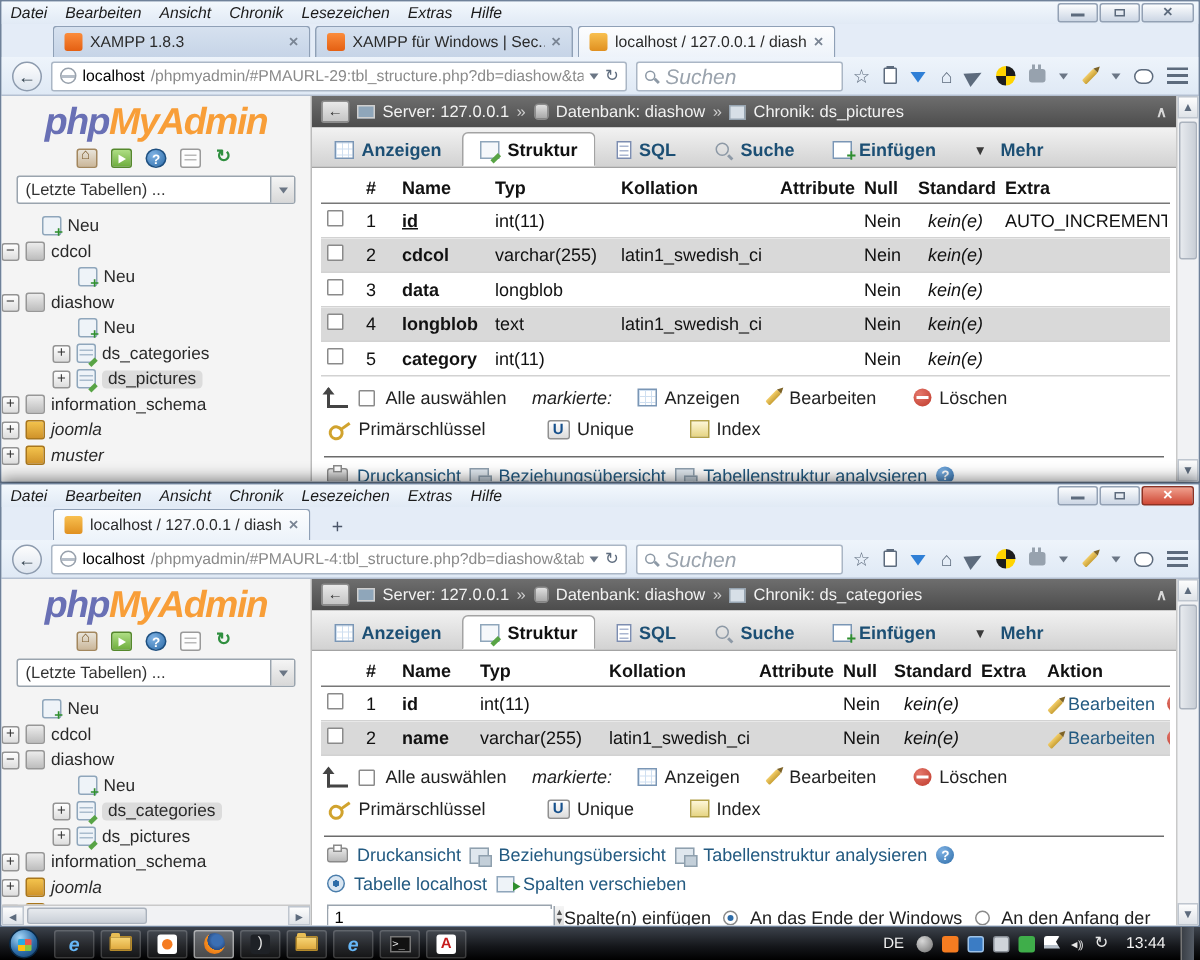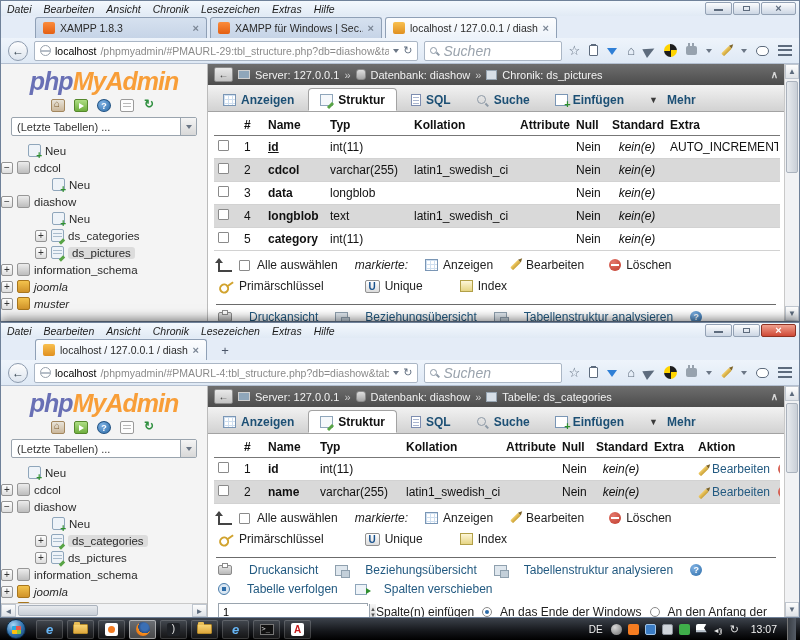--- a/index.html
+++ b/index.html
@@ -205,21 +205,21 @@
   .i-key::before { content:''; position:absolute; left:0; top:3px; width:6px; height:6px;
                    border:2px solid #d1a32e; border-radius:50%; }
   .i-key::after { content:''; position:absolute; left:9px; top:7px; width:7px; height:2px; background:#d1a32e;
                   box-shadow:5px 2px 0 -1px #d1a32e; }
   .i-ubox { width:15px; height:13px; background:linear-gradient(#fff,#dcdcdc); border:1px solid #909090;
             border-radius:2px; color:#16508c; font-weight:bold; font-size:10px; text-align:center;
             line-height:12px; flex:none; }
   .i-index { width:13px; height:12px; background:linear-gradient(#fdf6d8,#e6d584); border:1px solid #b2a048; flex:none; }
 
   .linksrow { border-top:1px solid #6b6b6b; margin:2px 8px 0; padding:5px 2px 3px; display:flex;
-              align-items:center; gap:17px; color:#235a81; font-size:12px; white-space:nowrap; }
+              align-items:center; gap:6px; color:#235a81; font-size:12px; white-space:nowrap; }
   .linksrow.nol { border-top:none; padding-top:0; }
   .i-printer { width:14px; height:10px; background:linear-gradient(#e6e6e6,#b8b8b8); border:1px solid #8a8a8a;
                border-radius:2px; position:relative; flex:none; }
   .i-printer::after { content:''; position:absolute; left:3px; right:3px; top:-3px; height:3px;
                       background:#fff; border:1px solid #8a8a8a; }
   .i-rel { width:13px; height:11px; background:#dfe7ee; border:1px solid #8fa0ae; flex:none; position:relative; }
   .i-rel::after { content:''; position:absolute; right:-3px; bottom:-3px; width:7px; height:6px;
                   background:#c3cfd9; border:1px solid #8fa0ae; }
   .i-help { width:12px; height:12px; border-radius:50%; flex:none;
             background:radial-gradient(circle at 35% 30%, #7fb2e4, #2d6ca8); position:relative; }
@@ -785,21 +785,21 @@
     <div class="main">
       <div class="crumbbar">
         <span class="crumb-back"></span>
         <span class="i-server"></span>
         <span class="crumbtext">Server: 127.0.0.1</span>
         <span class="crumbsep">»</span>
         <span class="i-dbico"></span>
         <span class="crumbtext">Datenbank: diashow</span>
         <span class="crumbsep">»</span>
         <span class="i-tblico"></span>
-        <span class="crumbtext">Tabelle: ds_categories</span>
+        <span class="crumbtext">Chronik: ds_categories</span>
         <span class="crumb-collapse"></span>
       </div>
       <div class="ptabs">
         <div class="ptab">
             <span class="pt-ico pt-grid"></span>
             <span>Anzeigen</span>
           </div>
         <div class="ptab active">
             <span class="pt-ico pt-struct"></span>
             <span>Struktur</span>
@@ -913,21 +913,21 @@
         <span class="i-printer"></span>
         <span>Druckansicht</span>
         <span class="i-rel"></span>
         <span>Beziehungsübersicht</span>
         <span class="i-rel"></span>
         <span>Tabellenstruktur analysieren</span>
         <span class="i-help"></span>
       </div>
       <div class="linksrow nol">
         <span class="i-eye"></span>
-        <span>Tabelle verfolgen</span>
+        <span>Tabelle localhost</span>
         <span class="i-move"></span>
         <span>Spalten verschieben</span>
       </div>
       <div class="insertrow">
         <span class="spin">
           <input value="1" style="">
           <span class="spinbtn">
               <span>▲</span>
               <span>▼</span>
             </span>
@@ -982,16 +982,16 @@
   <div class="tray">
     <span class="tray-lang">DE</span>
     <span class="tico-sm ti-ball"></span>
     <span class="tico-sm ti-xampp"></span>
     <span class="tico-sm ti-screen"></span>
     <span class="tico-sm ti-kbd"></span>
     <span class="tico-sm ti-green"></span>
     <span class="tico-sm ti-flag"></span>
     <span class="tico-sm ti-vol"></span>
     <span class="tico-sm ti-sync"></span>
-    <span class="tray-clock">13:07</span>
+    <span class="tray-clock">13:44</span>
     <span class="showdesk"></span>
   </div>
 </div>
 
 </body></html>

